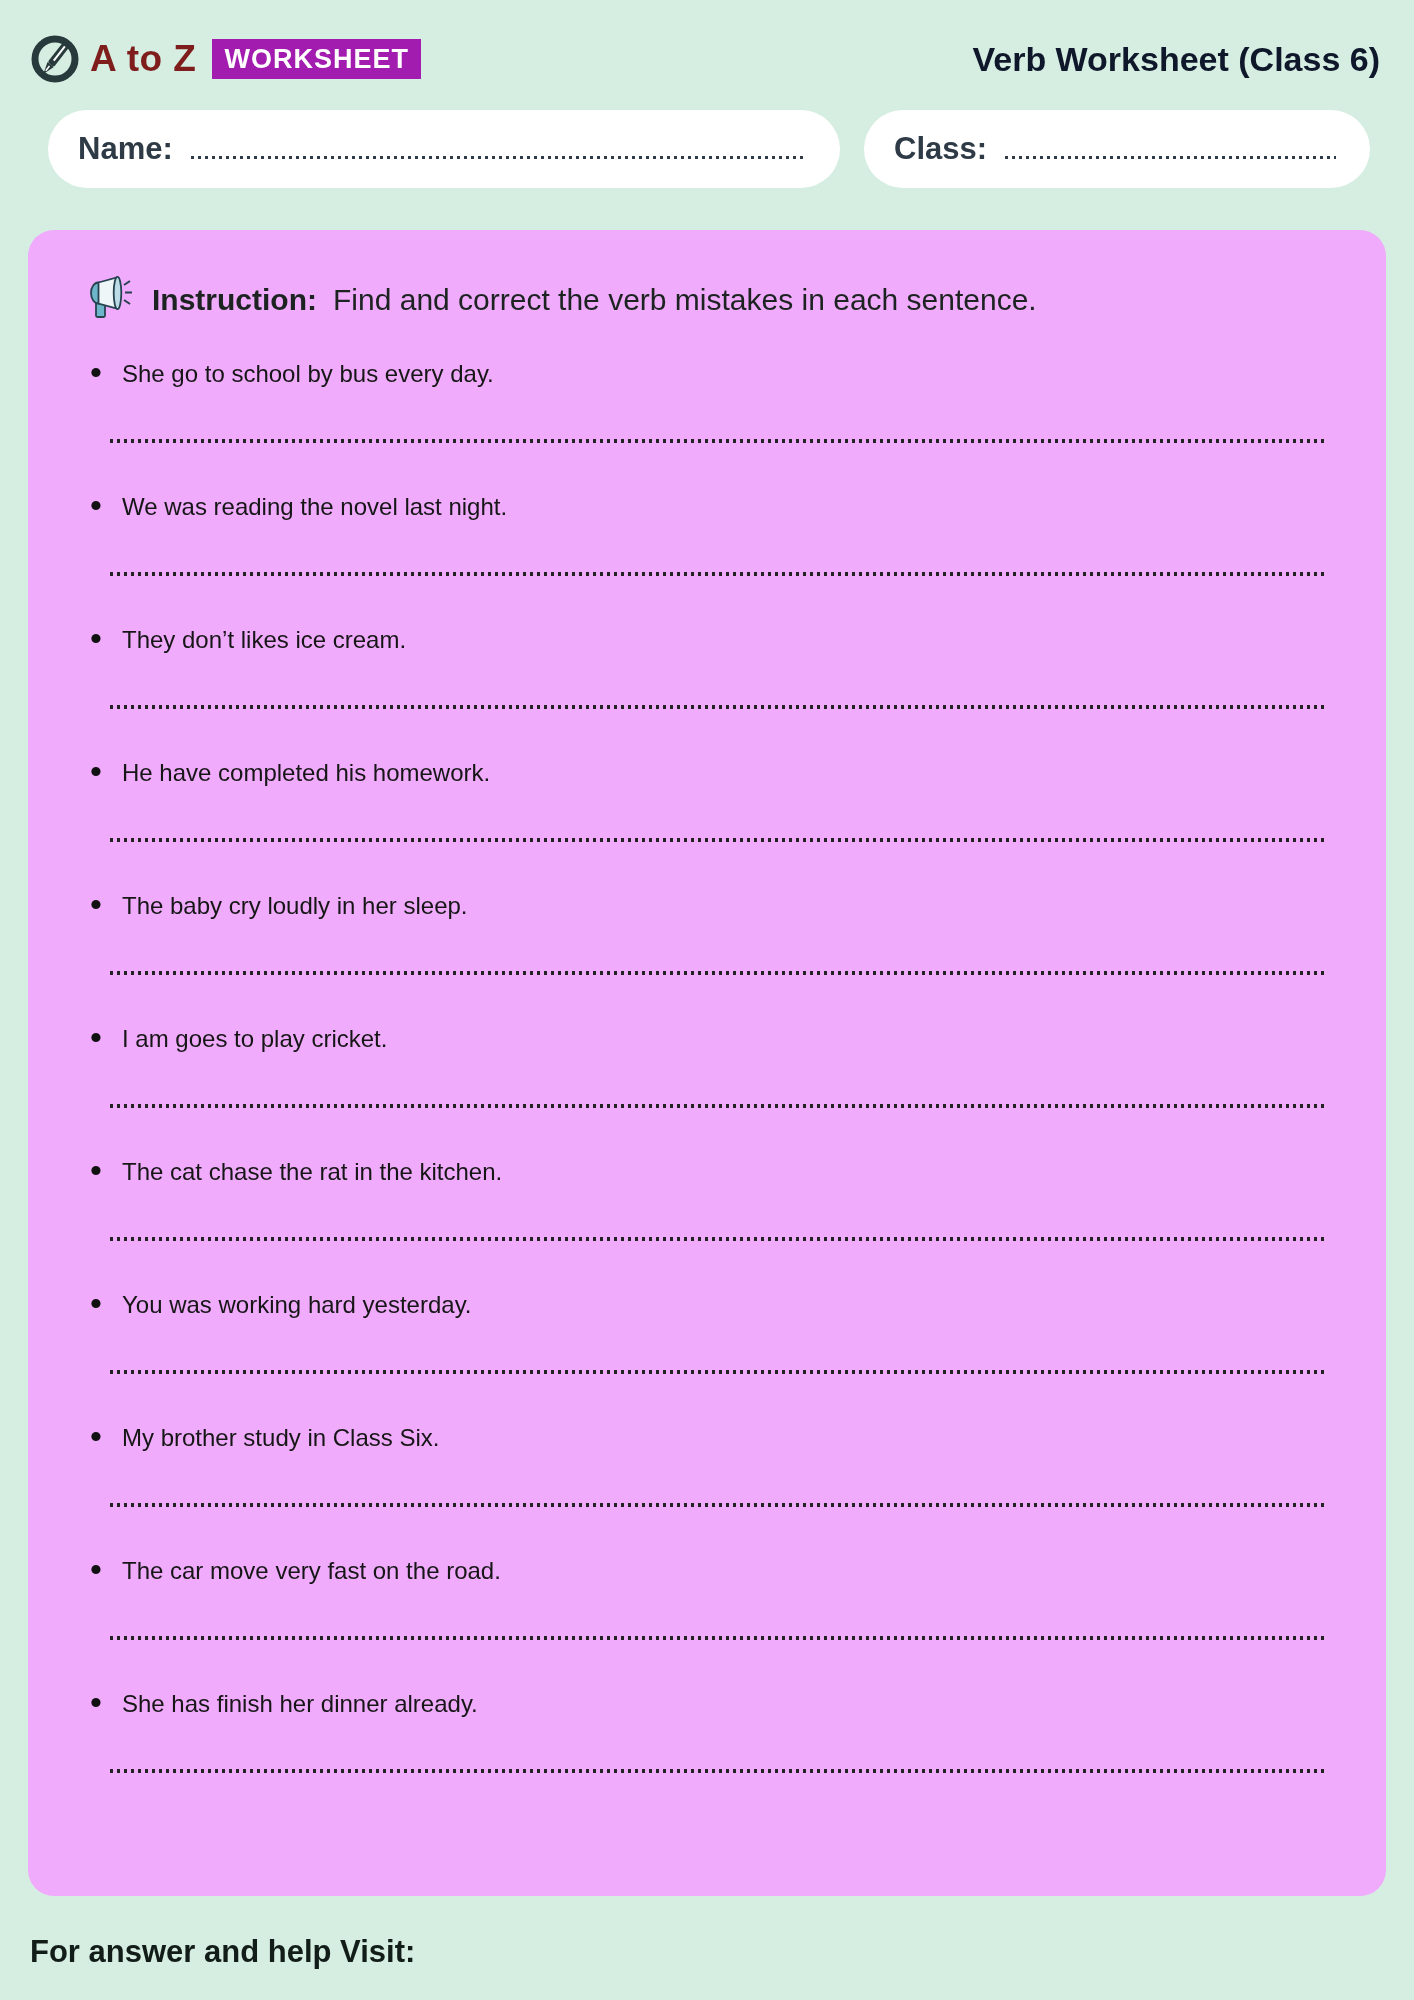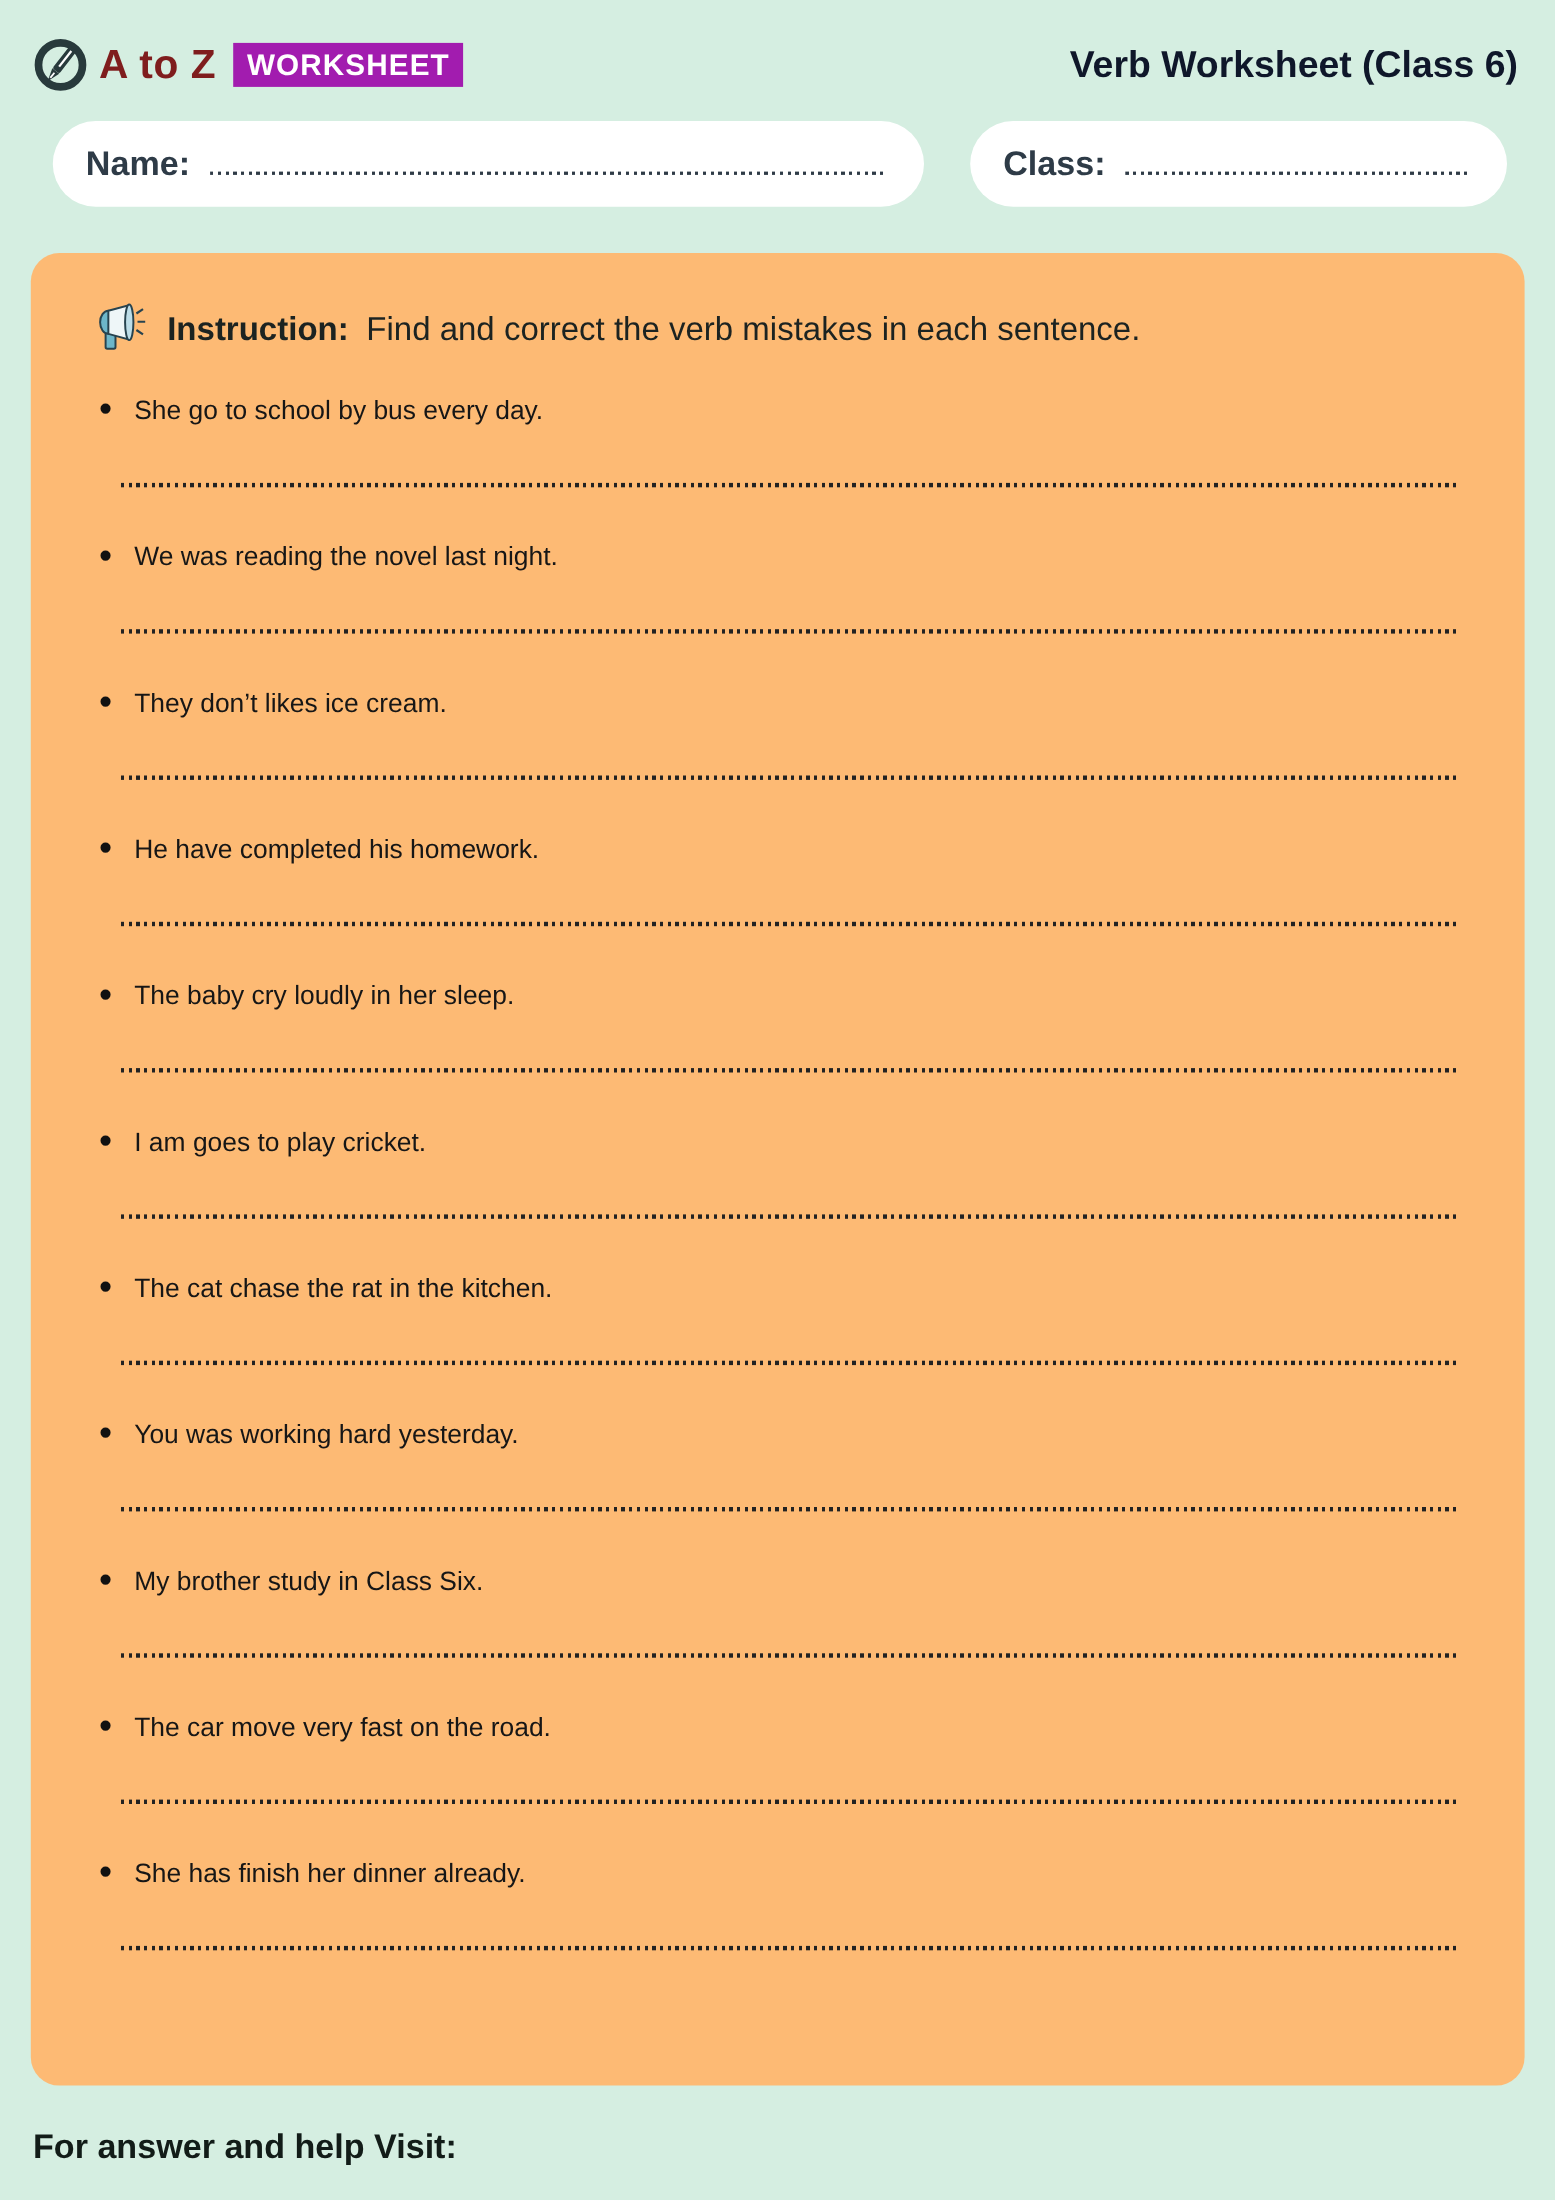--- a/index.html
+++ b/index.html
@@ -41,21 +41,21 @@
     font-size: 34px;
     font-weight: bold;
     color: #0f172a;
   }
 
   
   .fields-row {
     display: flex;
     align-items: flex-end;
     margin: 26px 44px 0 48px;
-    gap: 42px;
+    gap: 24px;
   }
   .pill {
     background: #ffffff;
     border-radius: 40px;
     height: 78px;
     display: flex;
     align-items: center;
     padding: 0 34px 0 30px;
   }
   .pill-name { width: 792px; flex: 0 0 auto; }
@@ -71,21 +71,21 @@
     flex: 1 1 auto;
     height: 20px;
     background-image: repeating-linear-gradient(90deg, #2f3b47 0 3px, transparent 3px 7px);
     background-size: 100% 3px;
     background-position: 0 bottom;
     background-repeat: no-repeat;
   }
 
   
   .card {
-    background: #fdba74;
+    background: #f0abfc;
     border-radius: 26px;
     margin: 42px 28px 0 28px;
     padding: 44px 58px 30px 56px;
     height: 1666px;
   }
   .instruction {
     display: flex;
     align-items: center;
     gap: 16px;
     margin-bottom: 30px;

